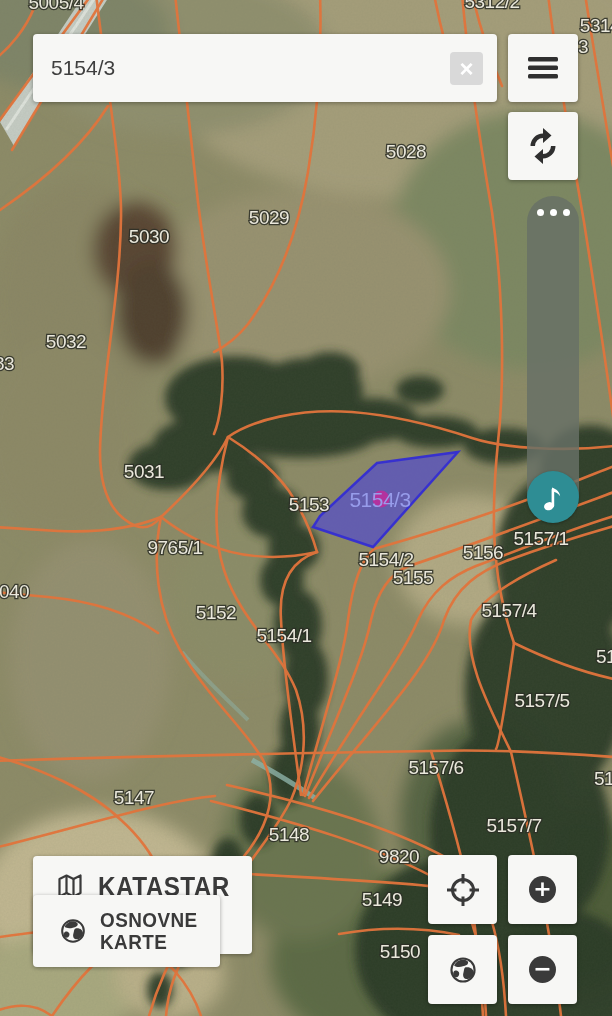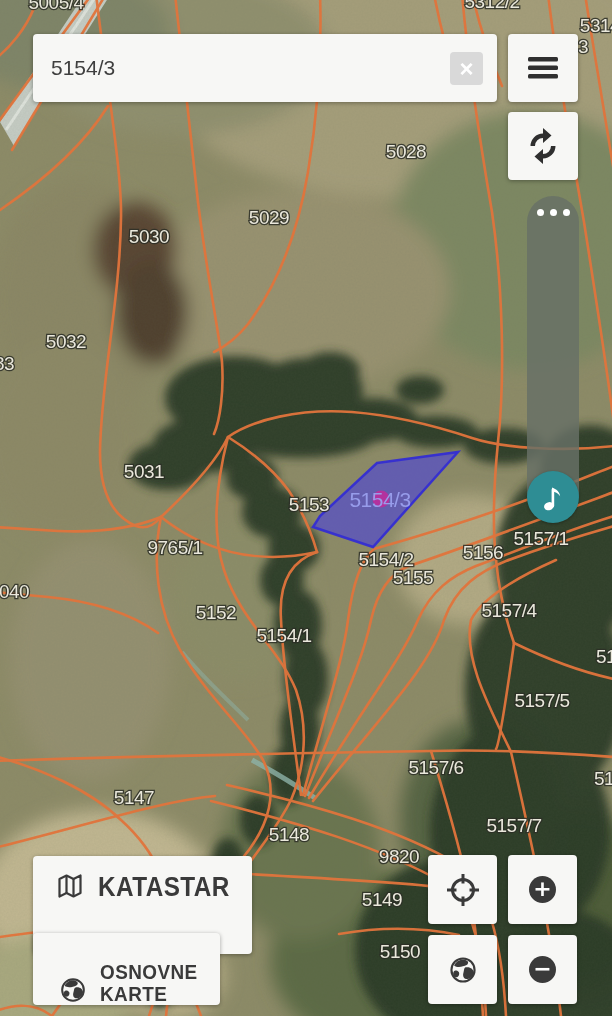--- a/index.html
+++ b/index.html
@@ -19,21 +19,21 @@
   .btn-menu{left:508px;top:34px;width:70px;height:68px;}
   .btn-refresh{left:508px;top:112px;width:70px;height:68px;}
   .btn-locate{left:428px;top:855px;width:69px;height:69px;}
   .btn-zoomin{left:508px;top:855px;width:69px;height:69px;}
   .btn-globe{left:428px;top:935px;width:69px;height:69px;}
   .btn-zoomout{left:508px;top:935px;width:69px;height:69px;}
   .roundicon{width:27px;height:27px;border-radius:50%;background:#3a3a3a;color:#fff;
              font:bold 22px/26px "DejaVu Sans",sans-serif;text-align:center;}
 
   .btn-katastar{left:33px;top:856px;width:187px;height:66px;display:flex;align-items:flex-start;padding:16px;}
-  .btn-osnovne{left:33px;top:933px;width:187px;height:72px;display:flex;align-items:flex-end;}
+  .btn-osnovne{left:33px;top:895px;width:187px;height:72px;display:flex;align-items:center;}
   .biglabel{font-weight:bold;color:#3a3a3a;transform:scaleX(.9);transform-origin:left center;
             letter-spacing:.5px;white-space:nowrap;}
   .btn-katastar .biglabel{font-size:27px;}
   .btn-osnovne .biglabel{font-size:21px;line-height:22px;}
   .lefticon{margin:0 12px 0 14px;flex:0 0 auto;display:flex;}
 
   
   .slider{position:absolute;left:527px;top:196px;width:52px;height:327px;}
   .slider .track{position:absolute;left:0;top:0;width:52px;height:300px;
                  background:rgba(103,112,102,.83);border-radius:26px 26px 0 0;}

